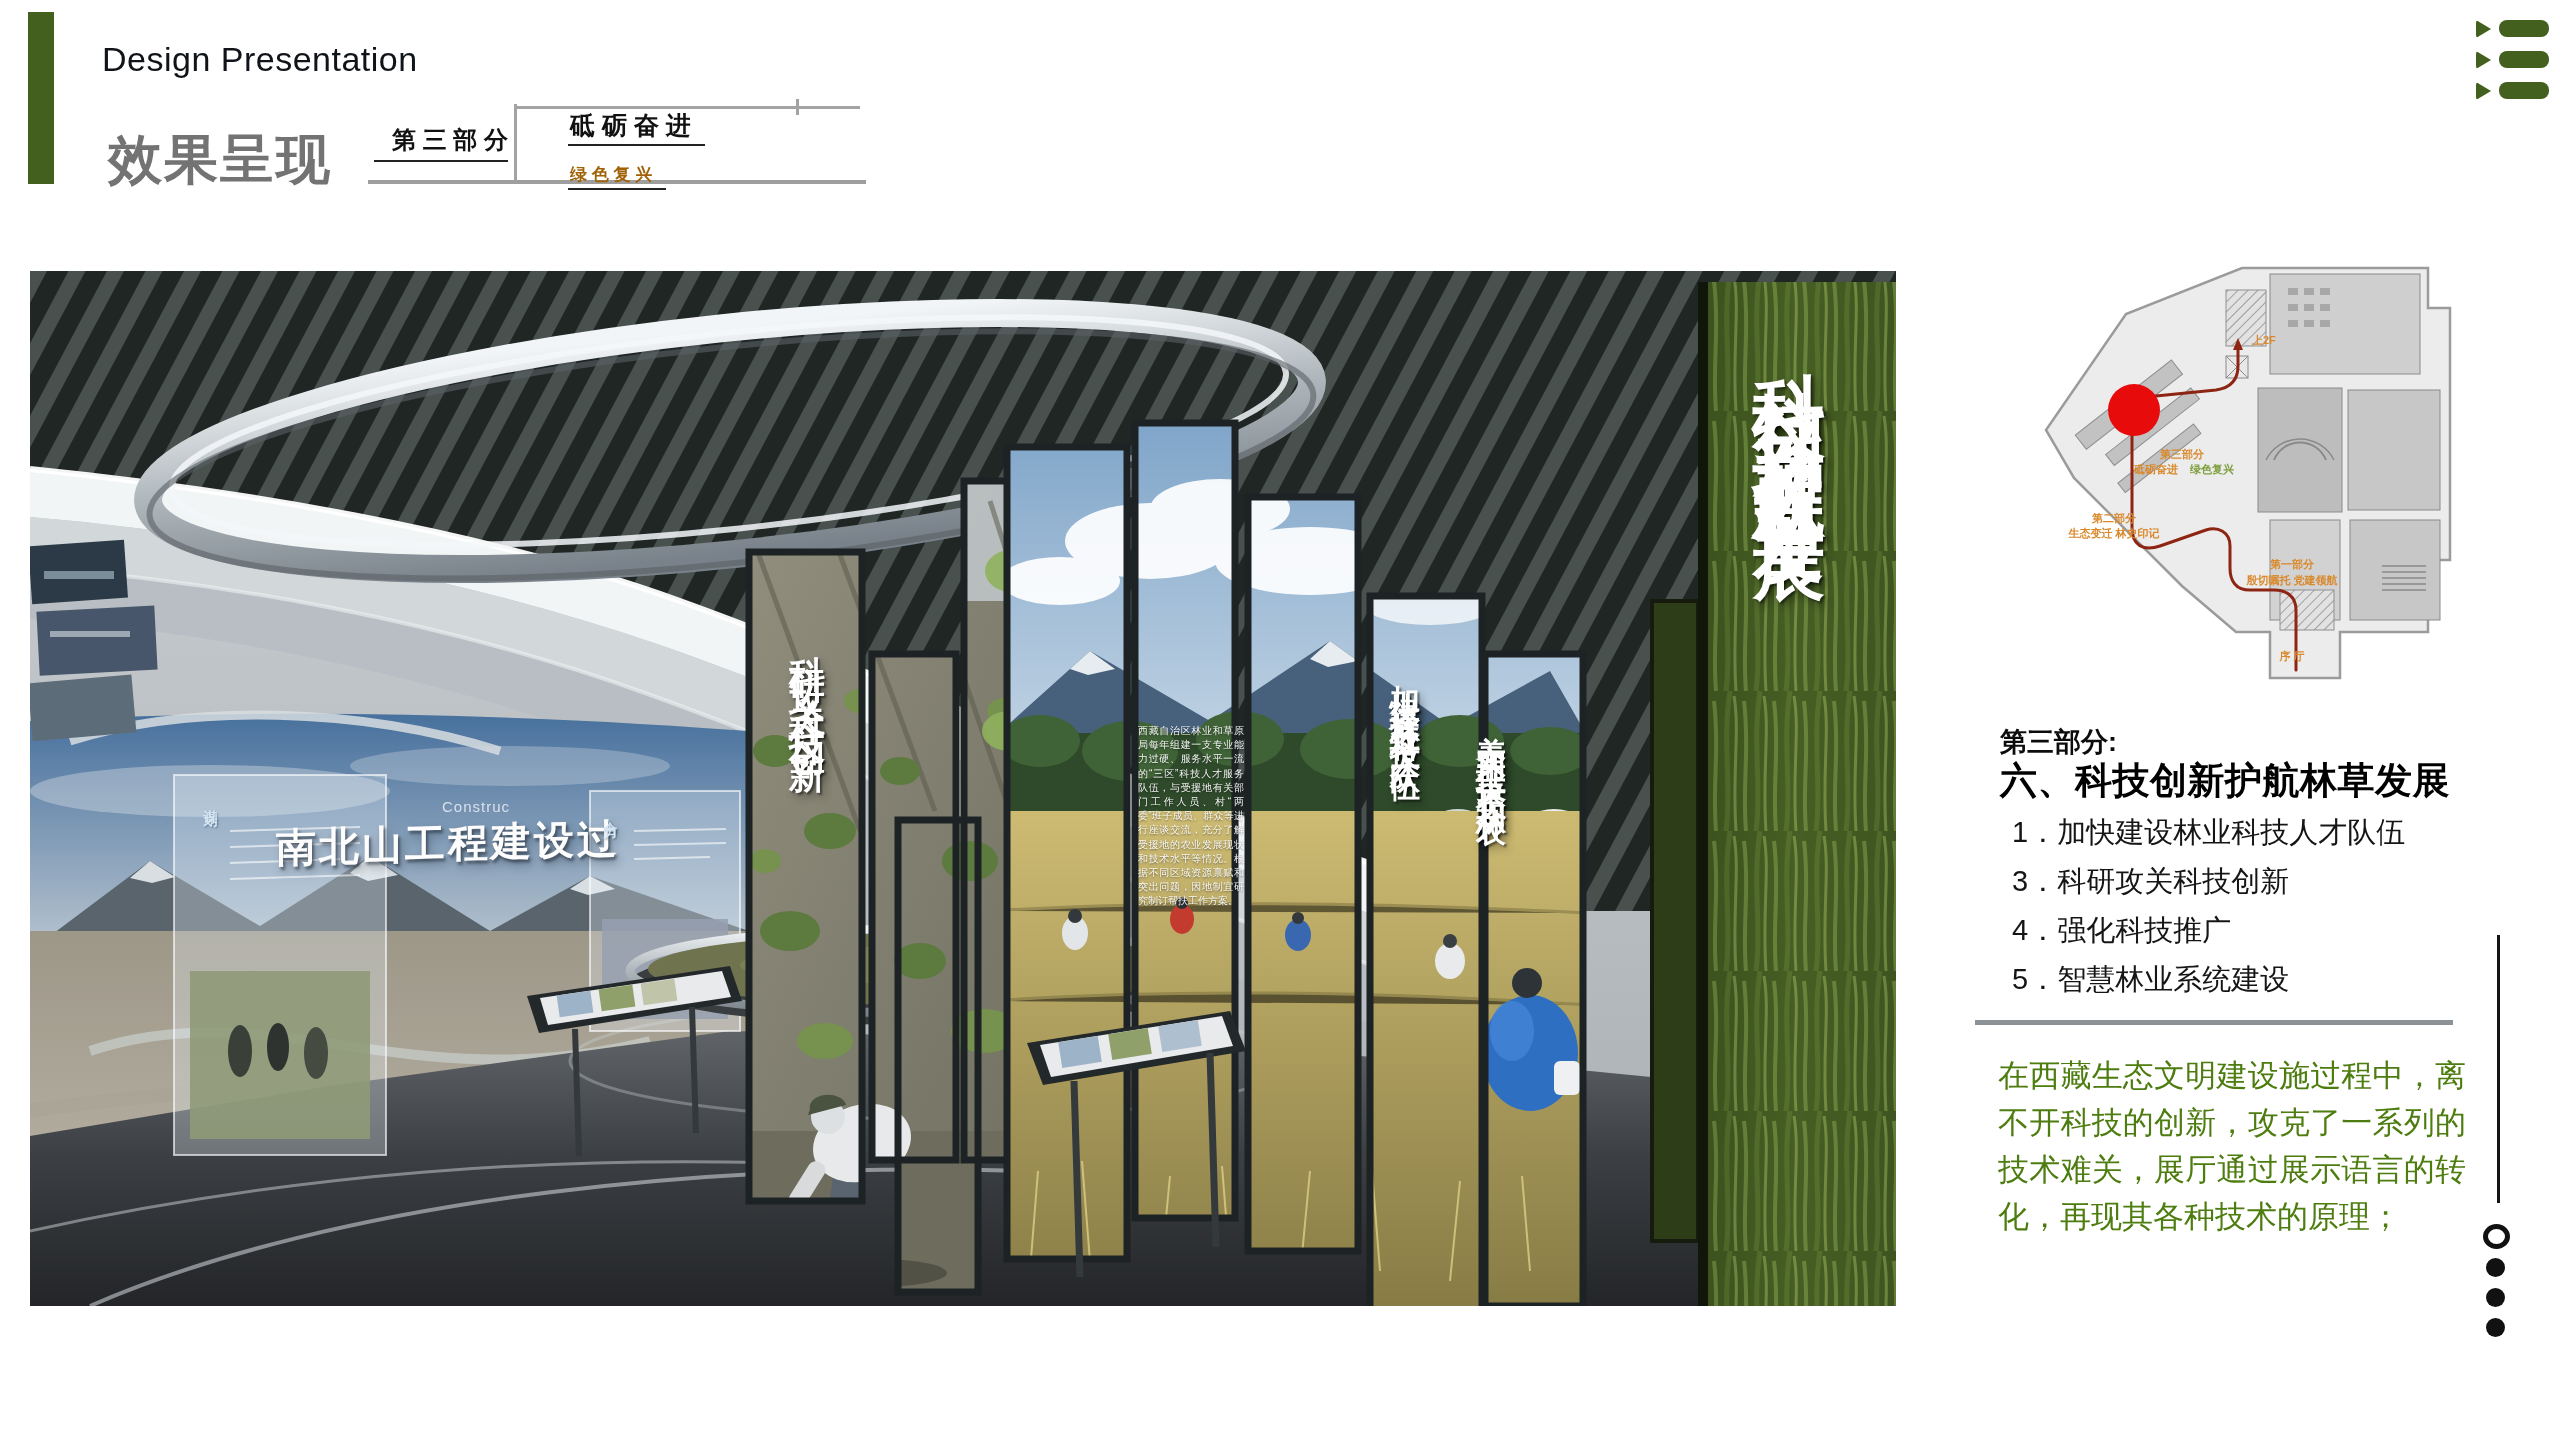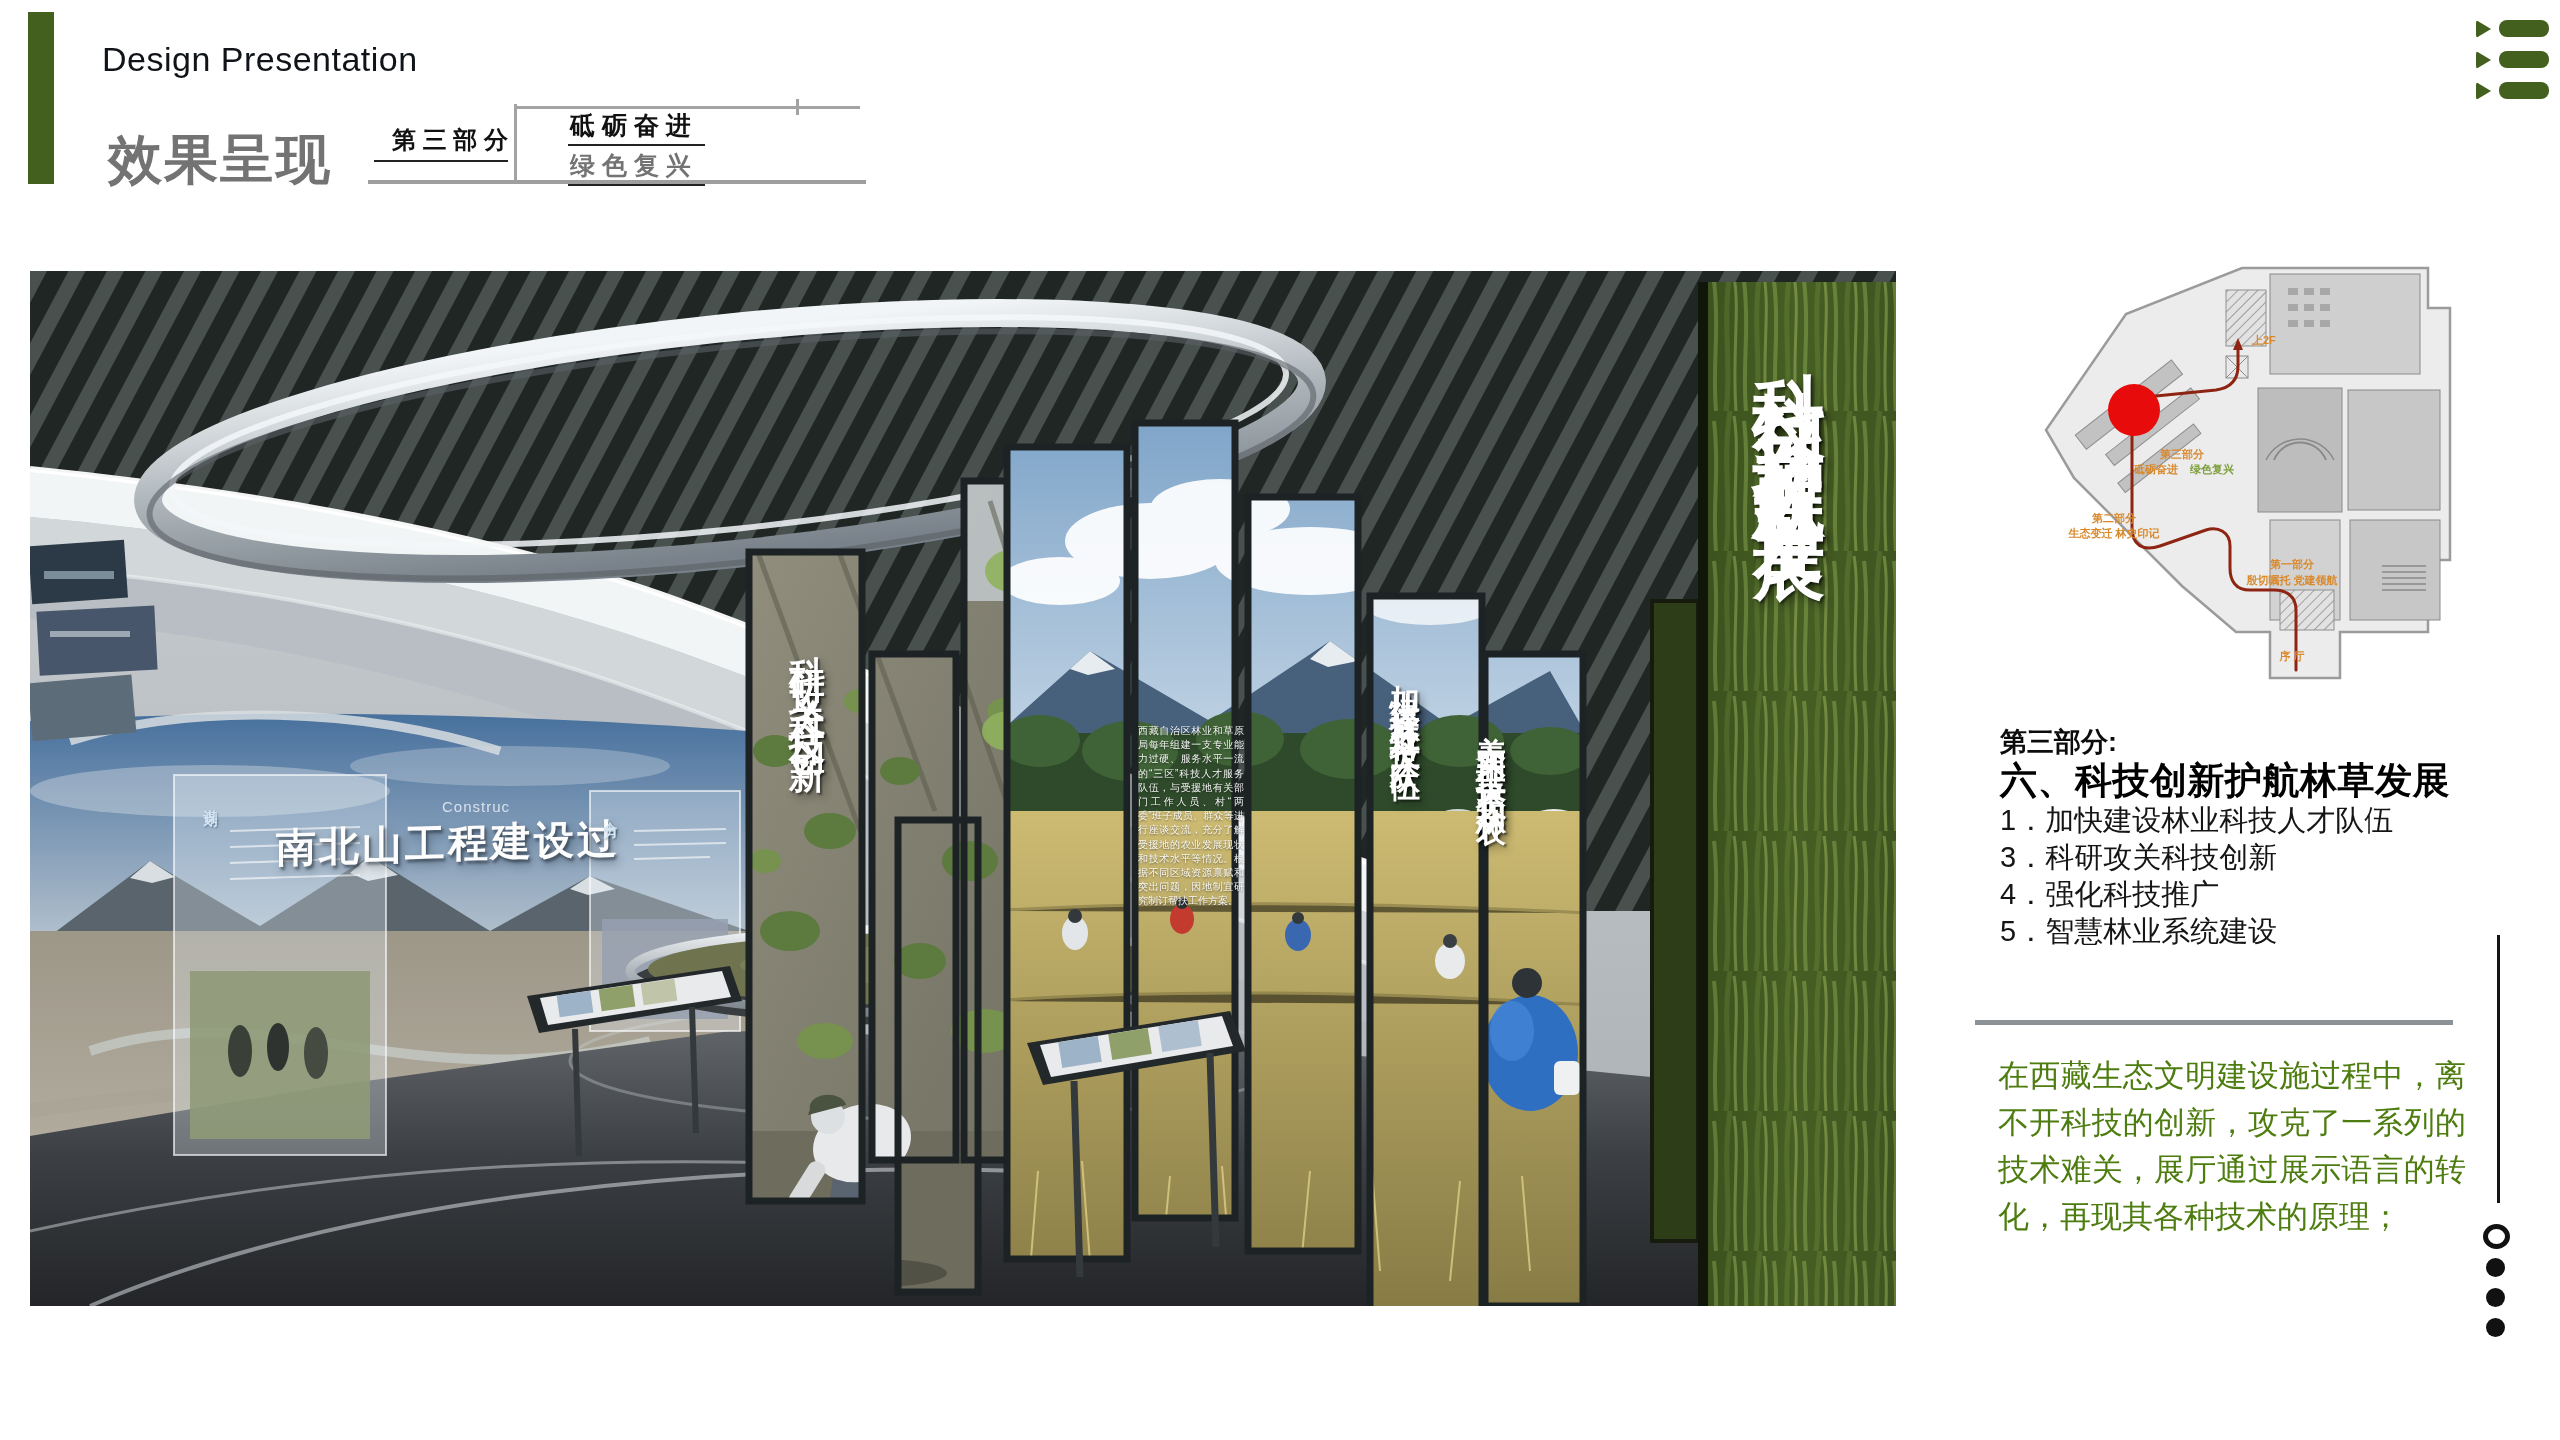--- a/index.html
+++ b/index.html
@@ -14,22 +14,22 @@
             font-family:Liberation Mono, monospace;}
   .part-table{left:368px;top:106px;width:492px;height:76px;}
   .pt-topline{position:absolute;left:146px;top:0;width:346px;height:3px;background:#a3a3a3;}
   .pt-tick{position:absolute;left:428px;top:-7px;width:3px;height:16px;background:#a3a3a3;}
   .pt-bottomline{position:absolute;left:0;top:74px;width:498px;height:4px;background:#9e9e9e;}
   .pt-vline{position:absolute;left:146px;top:-2px;width:3px;height:78px;background:#a3a3a3;}
   .pt-label{position:absolute;left:6px;top:18px;width:134px;text-align:right;font-size:24px;font-weight:700;
             color:#111;border-bottom:2px solid #222;padding-bottom:4px;}
   .pt-theme1{position:absolute;left:200px;top:3px;font-size:25px;font-weight:700;color:#111;
              border-bottom:2px solid #222;padding:0 14px 2px 2px;}
-  .pt-theme2{position:absolute;left:200px;top:39px;font-size:25px;font-weight:700;color:#737373;
-             border-bottom:2px solid #222;padding:4px 14px 2px 2px;}
+  .pt-theme2{position:absolute;left:200px;top:39px;font-size:17px;font-weight:700;color:#a16207;
+             border-bottom:2px solid #222;padding:18px 14px 2px 2px;}
 
   
   .nav-icon{left:2476px;top:20px;width:74px;height:92px;cursor:pointer;}
   .nav-row{position:relative;height:17px;margin-bottom:14px;}
   .nav-tri{position:absolute;left:0;top:0;width:0;height:0;border-top:9px solid transparent;
            border-bottom:9px solid transparent;border-left:15px solid #44601e;border-radius:3px;}
   .nav-bar{position:absolute;left:23px;top:0;width:50px;height:17px;background:#44601e;border-radius:8px;}
 
   
   .render{left:30px;top:271px;width:1866px;height:1035px;background:#b9bec2;overflow:hidden;}
@@ -47,21 +47,21 @@
              text-align:justify;text-shadow:0 1px 2px rgba(0,0,0,.5);}
 
   
   .plan{left:2030px;top:260px;width:430px;height:432px;}
   .plan text{font-family:"Liberation Sans","DejaVu Sans",sans-serif;font-weight:700;}
 
   
   .content-header{left:2000px;top:724px;font-size:27px;font-weight:800;color:#0c0c0c;}
   .content-title{left:2000px;top:756px;font-size:37px;font-weight:800;color:#000;letter-spacing:.5px;}
   .content-list{left:2000px;top:802px;width:480px;list-style:none;margin:0;padding:0;}
-  .content-list li{font-size:29px;color:#151515;line-height:37px;margin:0;}
+  .content-list li{font-size:29px;color:#151515;line-height:37px;margin:12px;}
   .divider{left:1975px;top:1020px;width:478px;height:5px;background:#8d9297;}
   .paragraph{left:1998px;top:1052px;width:468px;font-size:31px;line-height:47px;color:#4d7c0f;
              text-align:justify;}
 
   
   .vline{left:2497px;top:935px;width:3px;height:268px;background:#141414;}
   .dot{left:2486px;width:19px;height:19px;border-radius:50%;background:#111;cursor:pointer;}
   .dot-open{left:2483px;top:1224px;width:17px;height:15px;border-radius:50%;background:#fff;
             border:5px solid #111;cursor:pointer;}
 </style>

